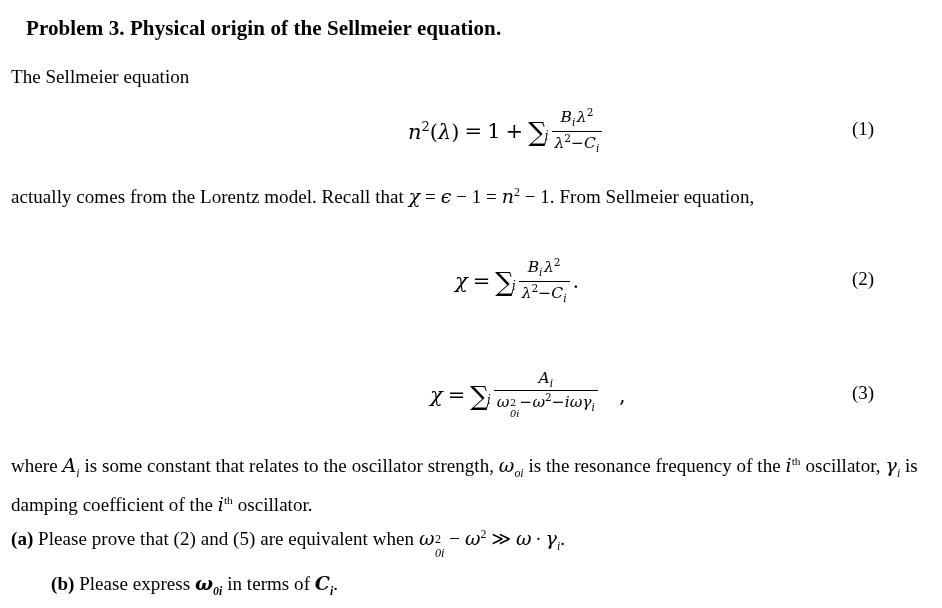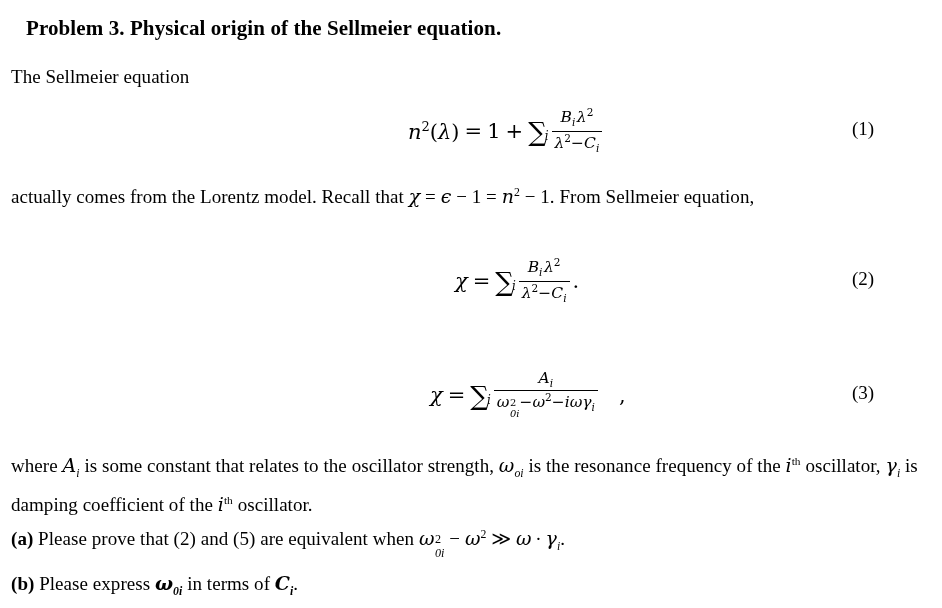--- a/index.html
+++ b/index.html
@@ -40,21 +40,21 @@
     left: 11px;
     font-size: 19px;
     line-height: 26px;
     letter-spacing: 0.05px;
   }
   .p-sellmeier  { top: 64px;  width: 880px; }
   .p-lorentz    { top: 180px; width: 855px; }
   .p-eachterm   { top: 326px; width: 900px; }
   .p-where      { top: 448px; width: 932px; }
   .p-a          { top: 522px; width: 880px; }
-  .p-b          { top: 570px; width: 700px; }
+  .p-b          { top: 570px; width: 700px; margin-left: 40px; }
 
   .b { font-weight: bold; }
 
   
   .math {
     font-family: "DejaVu Serif", "Liberation Serif", serif;
     font-style: italic;
   }
   .mathup { font-style: normal; }
   .sup { font-size: 0.62em; vertical-align: super; font-style: normal; }

